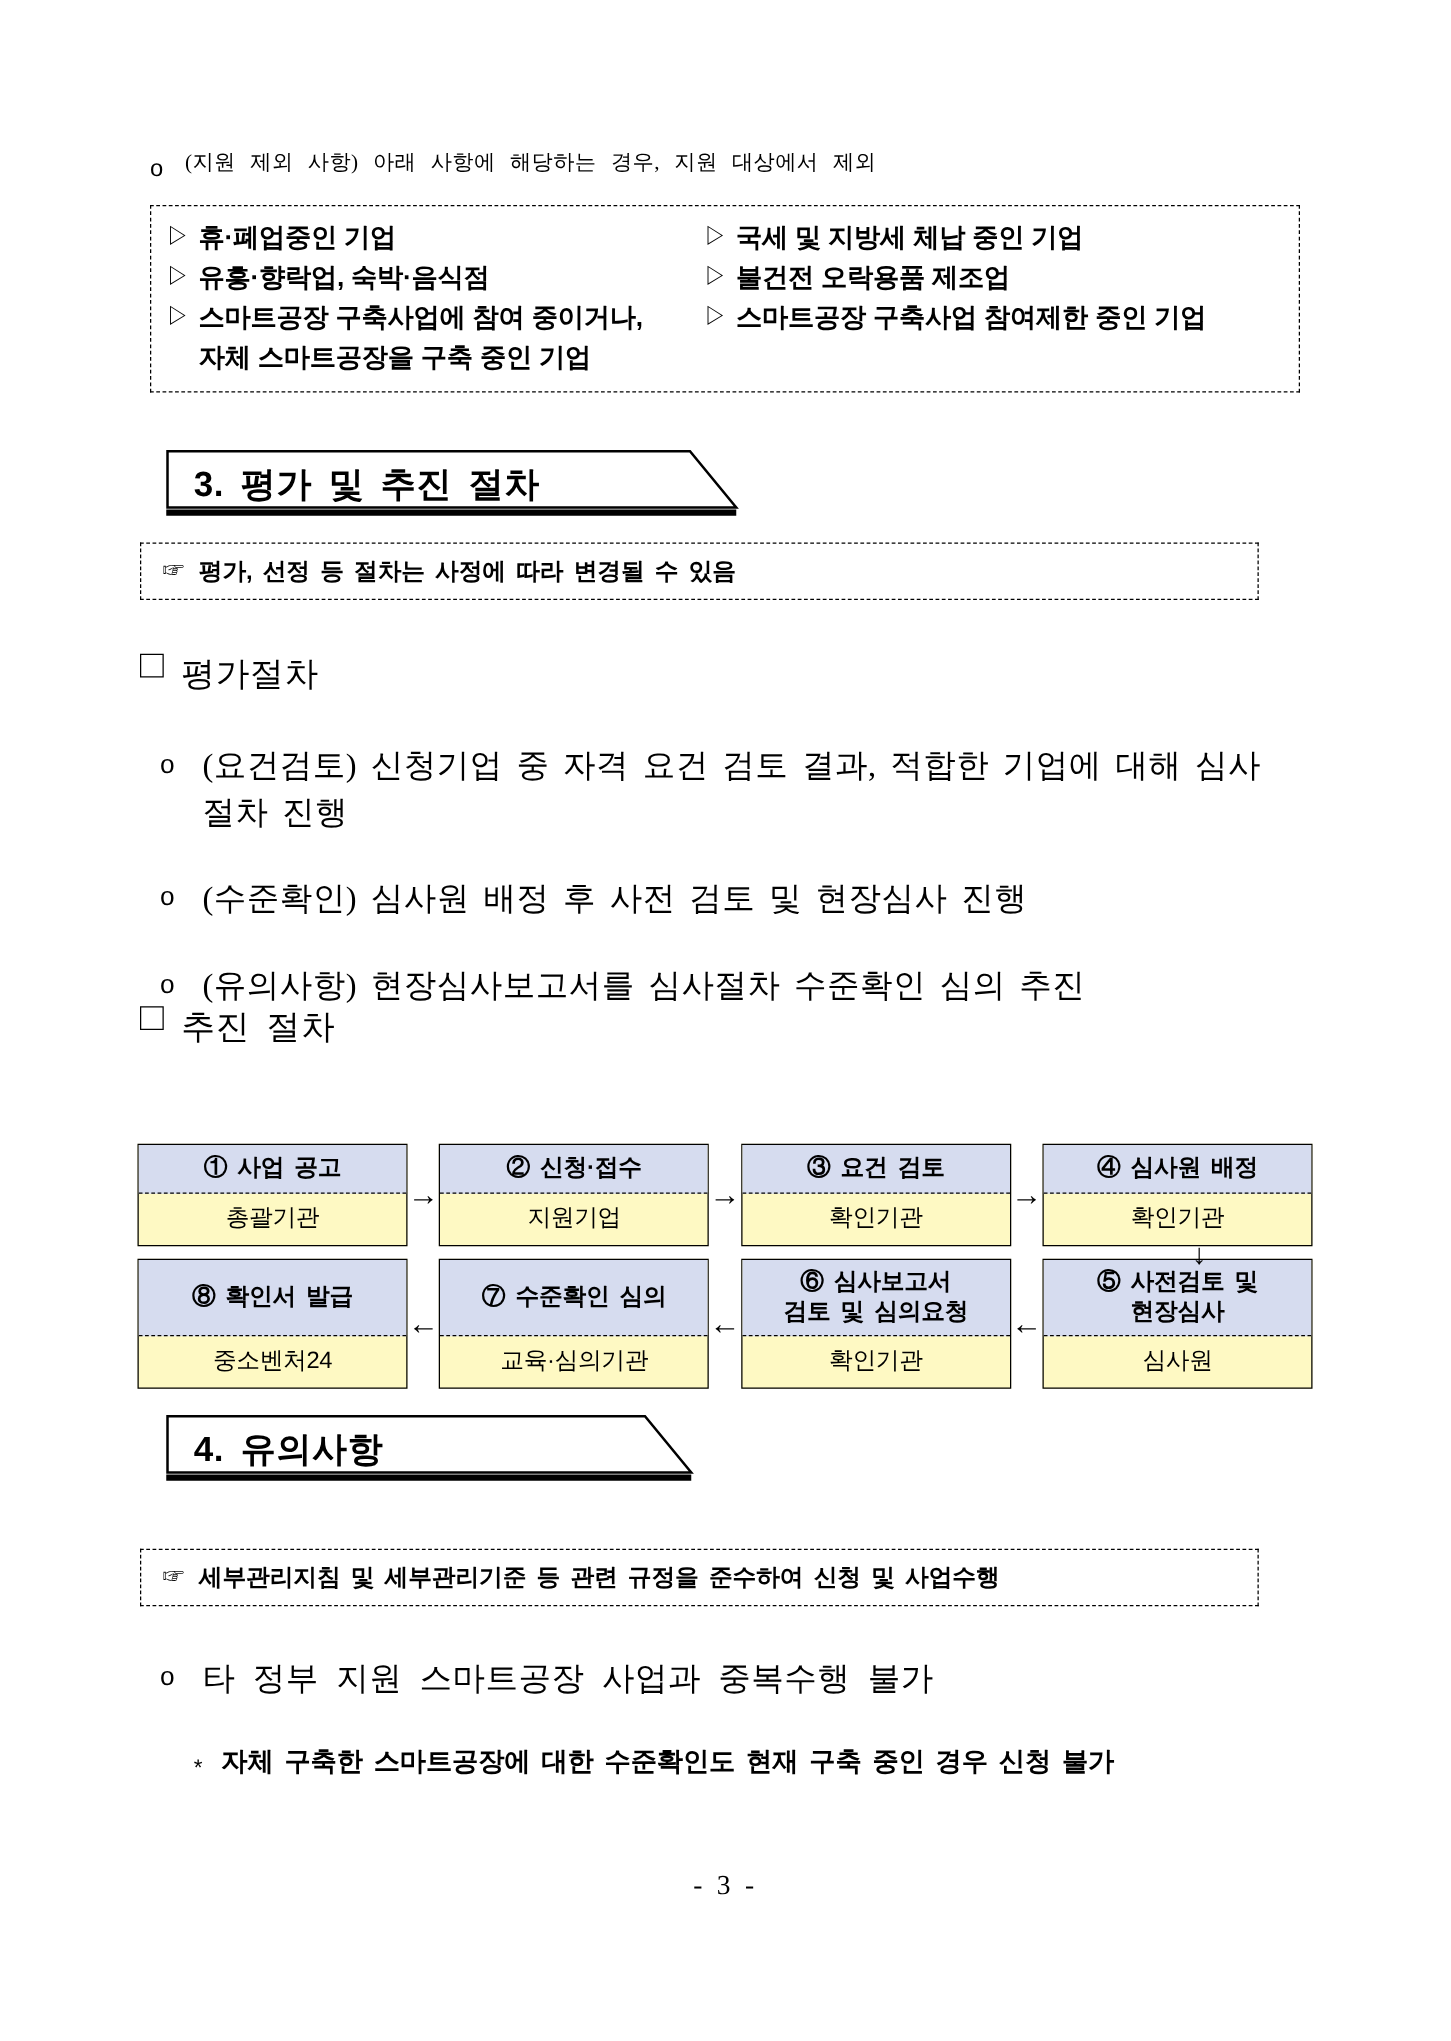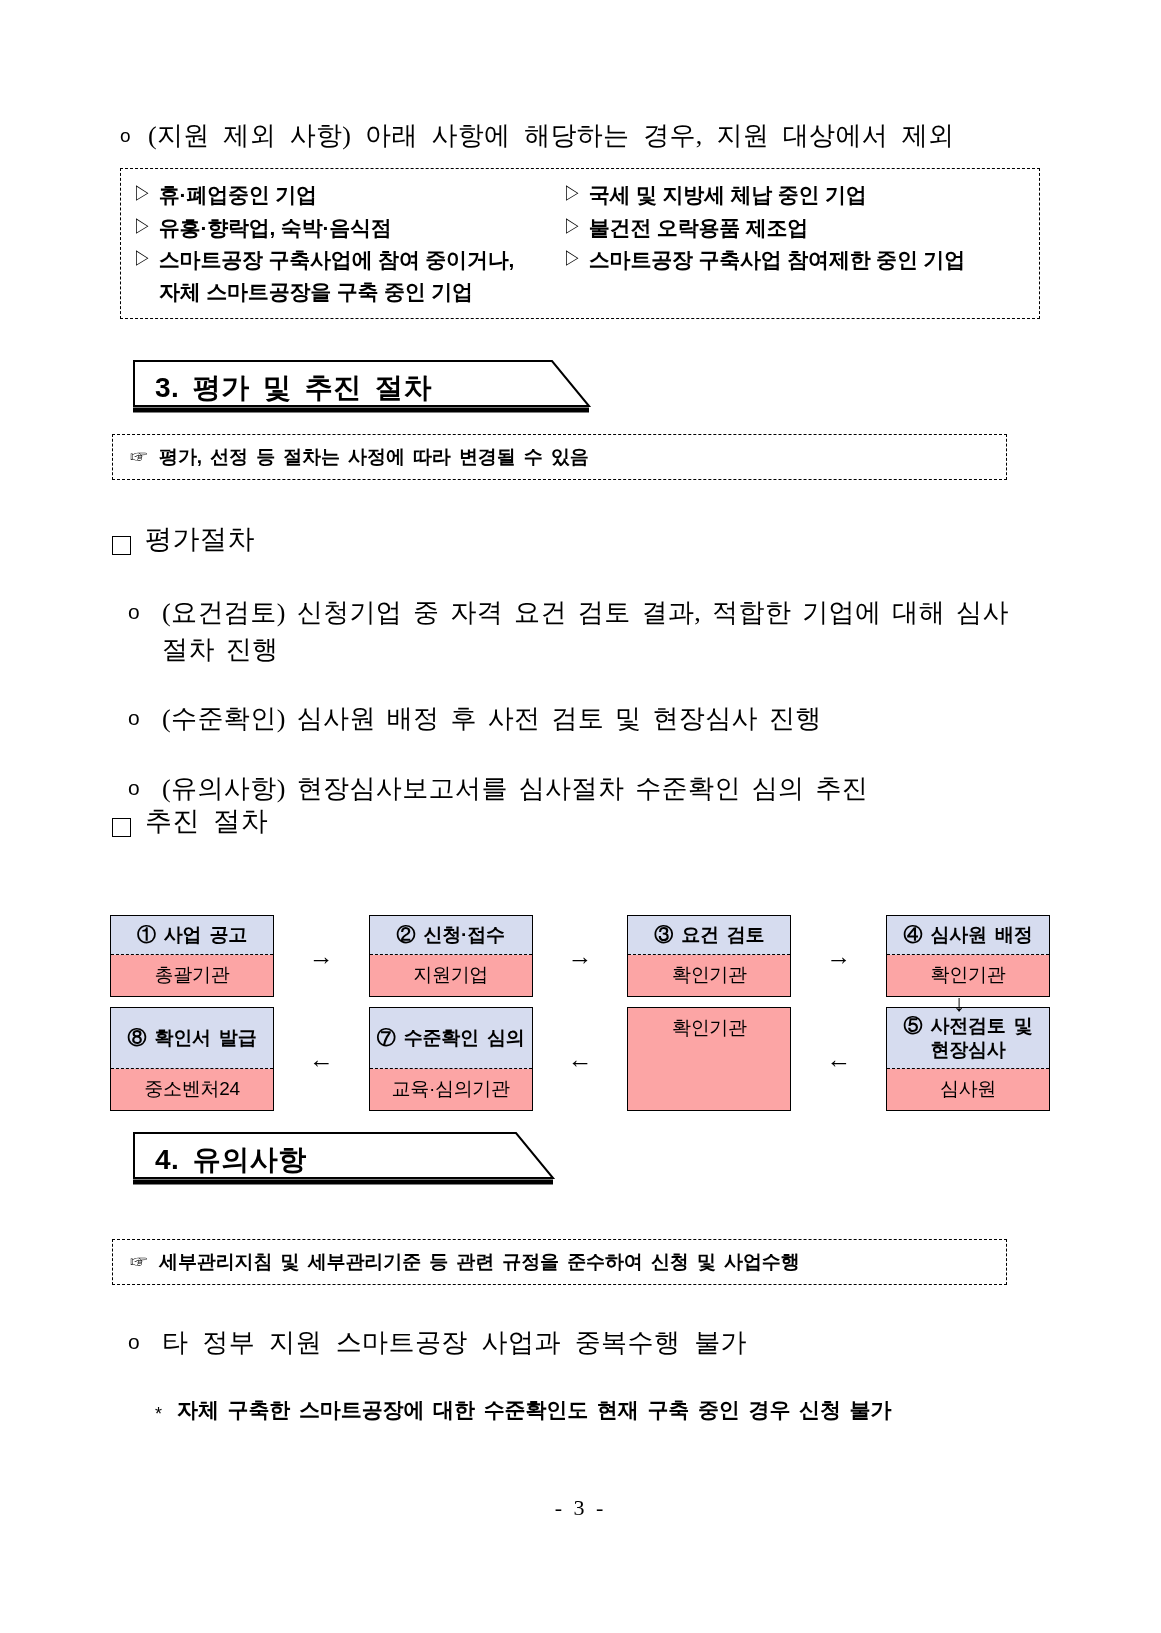--- a/index.html
+++ b/index.html
@@ -58,21 +58,21 @@
     margin-bottom: 14px;
   }
   .sec-exclude .lead .mark {
     flex: 0 0 28px;
     font-family: "Liberation Sans", sans-serif;
     font-size: 19px;
     line-height: 1.4;
     padding-top: 5px;
   }
   .sec-exclude .lead .txt {
-    font-size: 26px;
+    font-size: 17px;
     line-height: 1.4;
     letter-spacing: 0.3px;
     word-spacing: 7px;
     white-space: nowrap;
   }
 
   .dashbox {
     border: 1px dashed #000;
     box-sizing: border-box;
     padding: 10px 12px 10px 12px;
@@ -146,21 +146,21 @@
     font-size: 19px;
     font-weight: 700;
     letter-spacing: -0.1px;
     word-spacing: 3px;
     white-space: nowrap;
   }
 
   
   .sq-head {
     display: flex;
-    align-items: flex-end;
+    align-items: flex-start;
   }
   .sq-head .sq {
     flex: 0 0 auto;
     width: 19px;
     height: 19px;
     border: 1.6px solid #000;
     margin-right: 14px;
     box-sizing: border-box;
   }
   .sq-head .sq-label {
@@ -175,24 +175,24 @@
     position: absolute;
     left: 110px;
     top: 915px;
     width: 940px;
   }
   .flow-row {
     display: flex;
     align-items: stretch;
   }
   .fbox {
-    width: 164px;
+    width: 216px;
     border: 1.6px solid #000;
     box-sizing: border-box;
-    background: #fca5a5;
+    background: #fef9c3;
   }
   .fbox .fhead {
     background: #d6dcef;
     border-bottom: 1.4px dashed #000;
     font-family: "Liberation Sans", sans-serif;
     font-size: 19px;
     font-weight: 700;
     text-align: center;
     padding: 4px 2px 4px 2px;
     line-height: 1.25;
@@ -374,20 +374,24 @@
       </div>
       <div class="farrow">←</div>
       <div class="fbox tall">
         <div class="fhead">
           <span>⑦ 수준확인 심의</span>
         </div>
         <div class="fbody">교육·심의기관</div>
       </div>
       <div class="farrow">←</div>
       <div class="fbox tall">
+        <div class="fhead">
+          <span>⑥ 심사보고서</span>
+          <span>검토 및 심의요청</span>
+        </div>
         <div class="fbody">확인기관</div>
       </div>
       <div class="farrow">←</div>
       <div class="fbox tall">
         <div class="fhead">
           <span>⑤ 사전검토 및</span>
           <span>현장심사</span>
         </div>
         <div class="fbody">심사원</div>
       </div>

